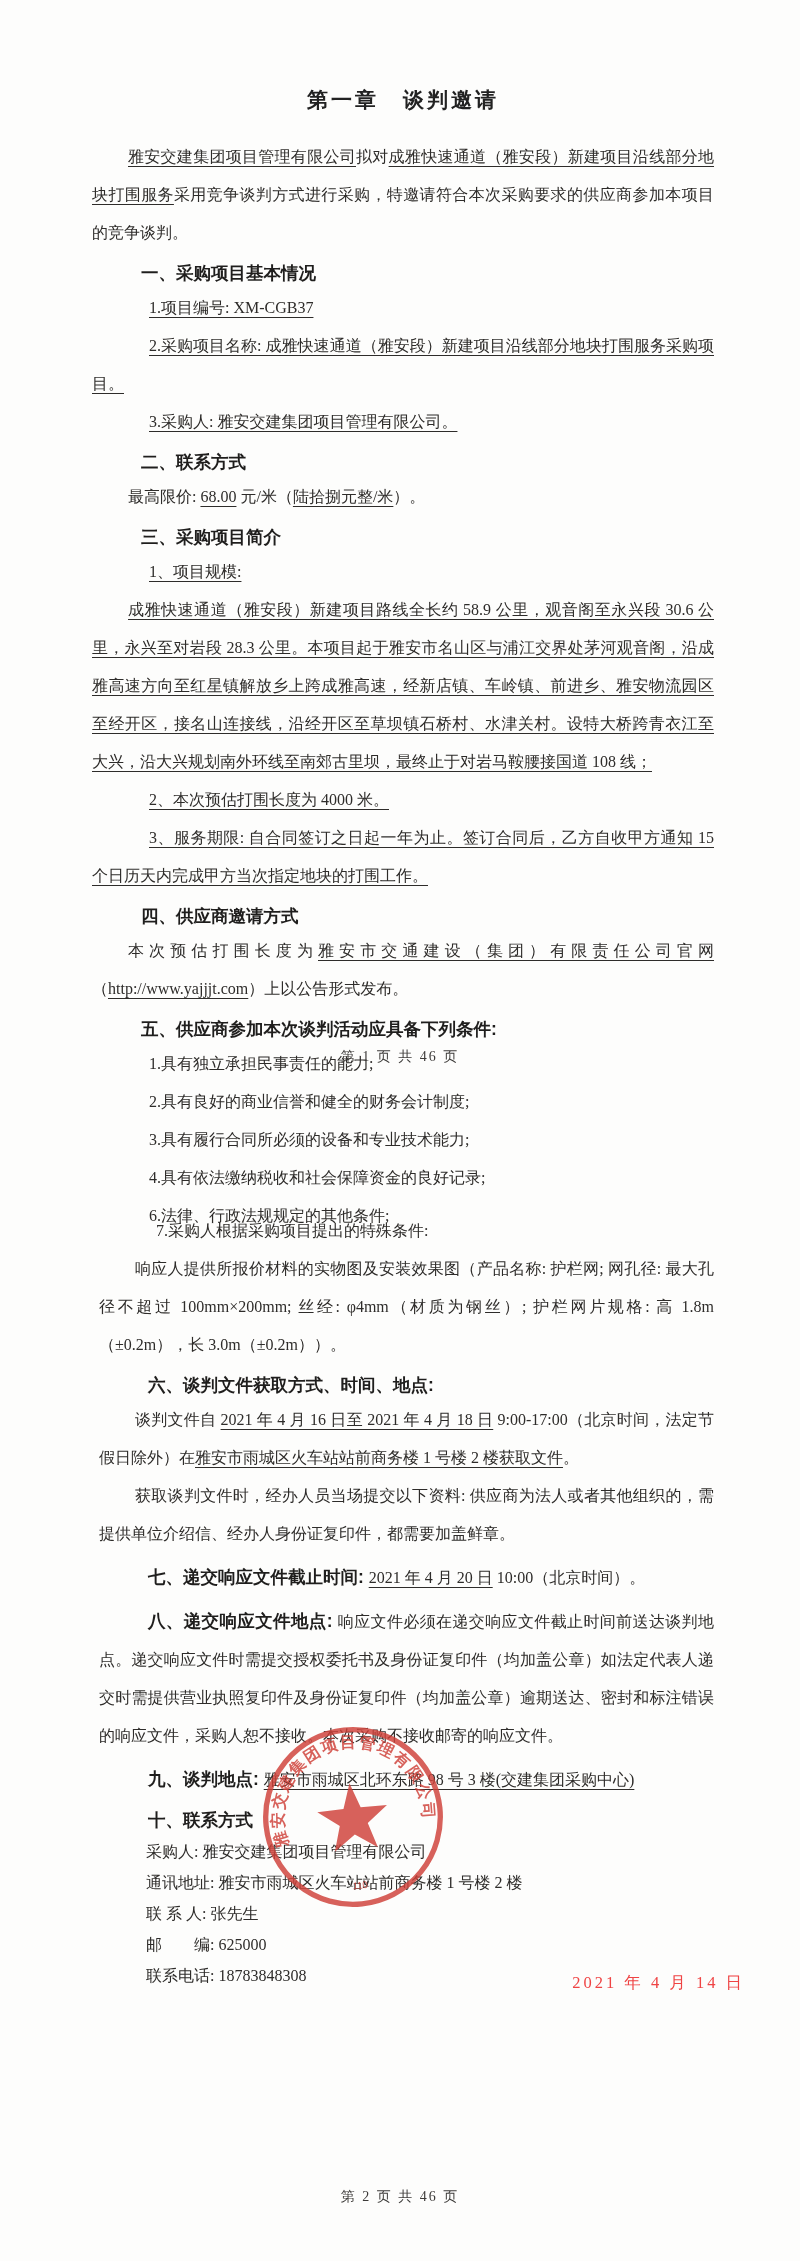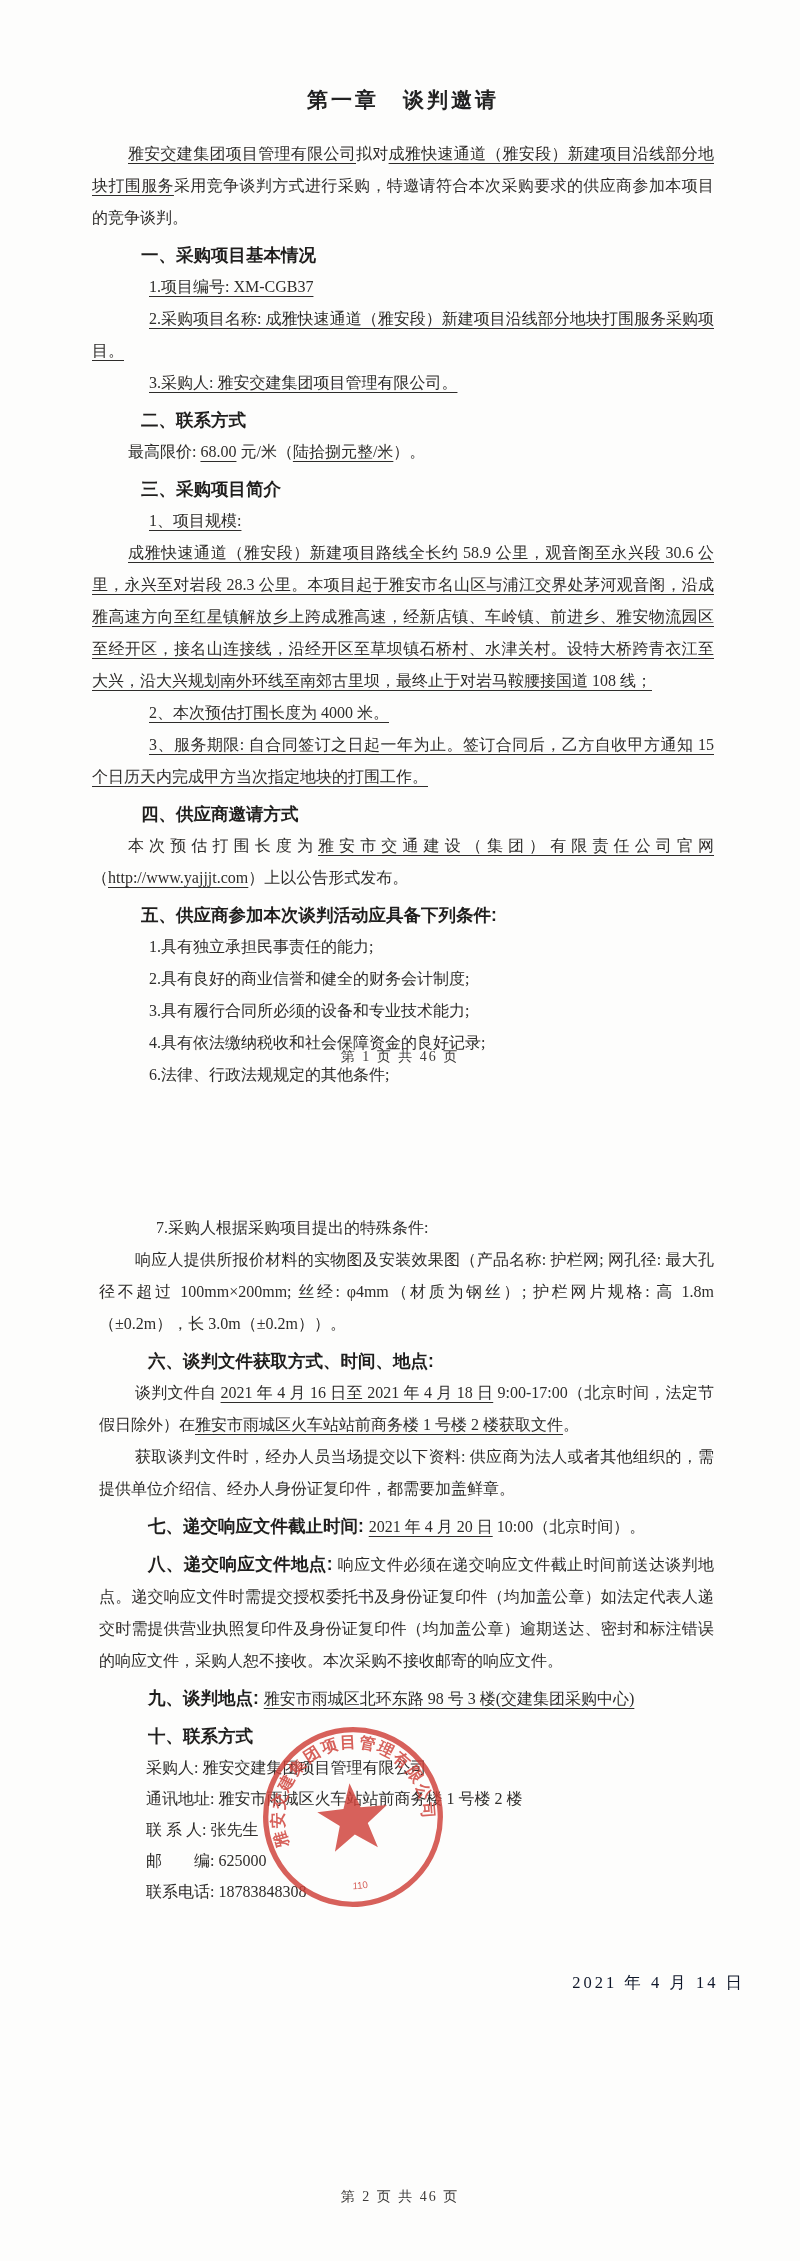--- a/index.html
+++ b/index.html
@@ -20,21 +20,21 @@
   .chapter-title{
     margin-top:86px;
     margin-bottom:24px;
     text-align:center;
     font-family:"Liberation Sans","DejaVu Sans",sans-serif;
     font-weight:bold;
     font-size:21px;
     letter-spacing:3px;
     color:#222;
   }
-  p{margin:0;line-height:32px;text-align:justify;}
+  p{margin:0;line-height:38px;text-align:justify;}
   .par{text-indent:36px;}
   .item{text-indent:57px;}
   .headline{text-indent:49px;}
   .sec-head{
     margin-left:49px;
     font-family:"Liberation Sans","DejaVu Sans",sans-serif;
     font-weight:bold;
     font-size:17.5px;
     line-height:32px;
     color:#1f1e1d;
@@ -50,21 +50,21 @@
   .u{text-decoration:underline;text-underline-offset:4px;text-decoration-thickness:1px;}
   .contact-line{margin-left:47px;line-height:31px;text-align:left;}
   .footer{
     position:absolute;left:0;width:100%;
     text-align:center;font-size:14px;letter-spacing:2px;color:#3c3a38;
   }
   .footer.f1{top:1048px;}
   .footer.f2{top:2188px;}
   .date-line{
     position:absolute;top:1972px;right:55px;
-    font-size:16.5px;letter-spacing:3px;color:#0f172a;
+    font-size:16.5px;letter-spacing:3px;color:#ef4444;
   }
   .seal{
     position:absolute;top:1720px;left:256px;
     width:194px;height:194px;
     opacity:0.82;
     transform:rotate(-6deg);
     pointer-events:none;
   }
 </style>
 </head>

